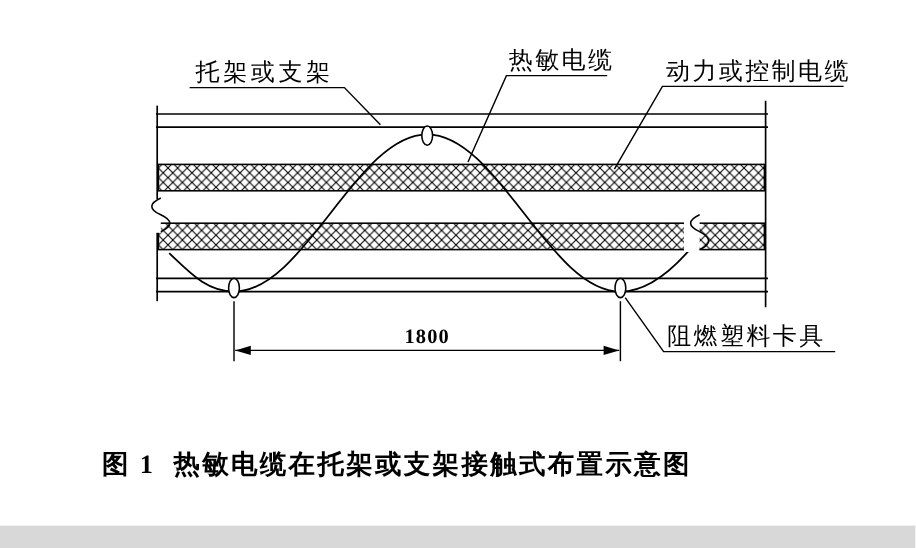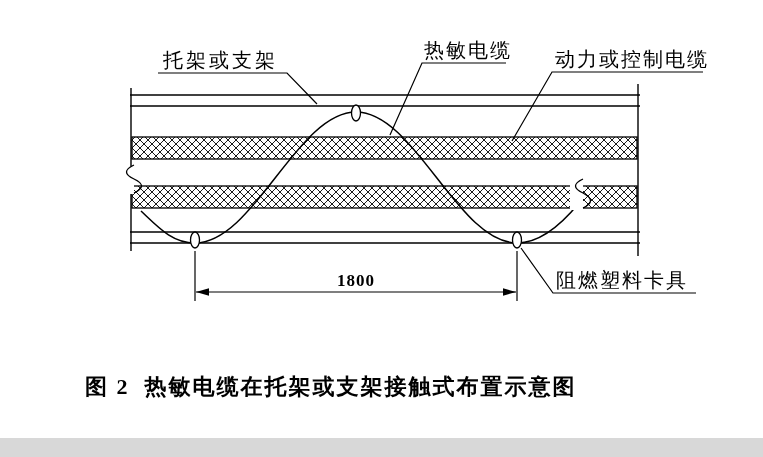--- a/index.html
+++ b/index.html
@@ -98,16 +98,16 @@
       <polygon points="516,292 503,288.2 503,295.8" fill="#000"></polygon>
       <text class="dim-text" x="356" y="286" text-anchor="middle">1800</text>
     </g>
 
     <text class="lbl" x="163" y="67">托架或支架</text>
     <text class="lbl lbl-small" x="424" y="57">热敏电缆</text>
     <text class="lbl lbl-small" x="555" y="66">动力或控制电缆</text>
     <text class="lbl lbl-small" x="556" y="287">阻燃塑料卡具</text>
   </svg>
 
-  <div class="caption">图 2  热敏电缆在托架或支架接触式布置示意图</div>
+  <div class="caption">图 1  热敏电缆在托架或支架接触式布置示意图</div>
 
   <div class="bottom-strip"></div>
 </div>
 
 </body></html>

